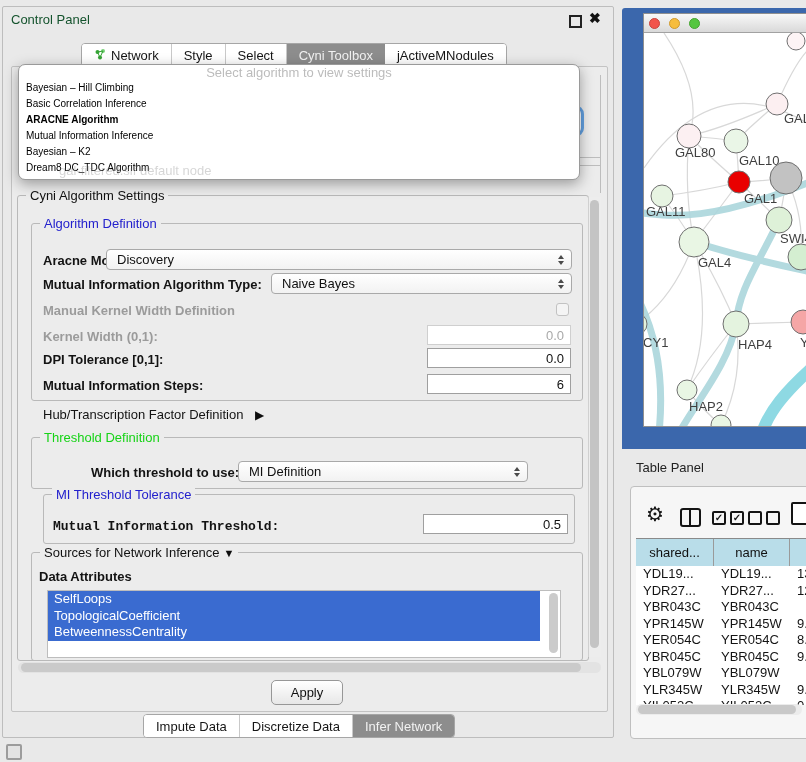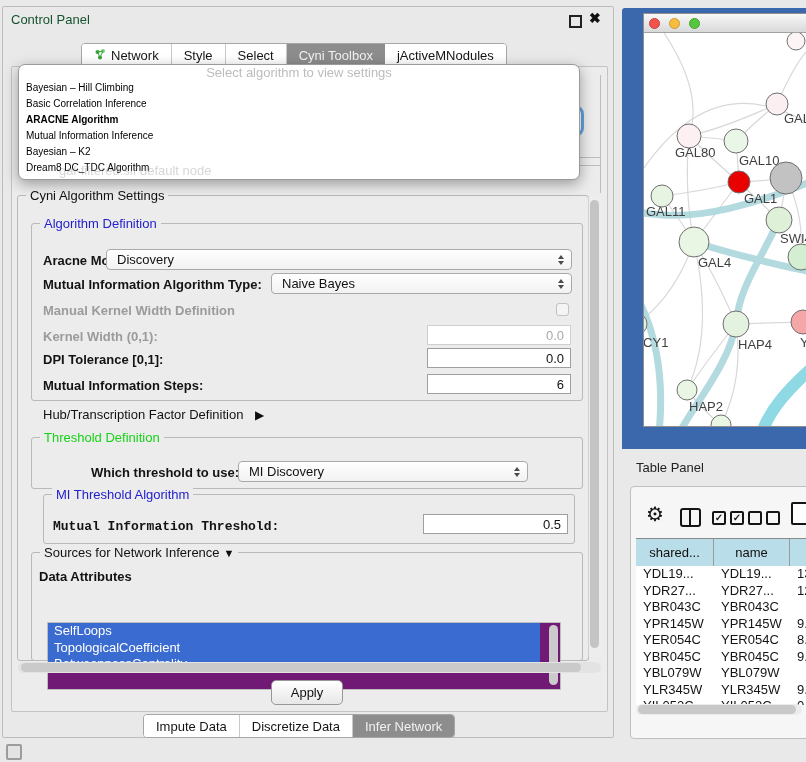--- a/index.html
+++ b/index.html
@@ -55,21 +55,21 @@
   .field{background:#fff;border:1px solid #9f9f9f;height:20px;box-sizing:border-box;display:flex;align-items:center;
          justify-content:flex-end;padding-right:6px;font-size:13px;color:#111;}
   .field.dis{border-color:#cfcfcf;color:#a9a9a9;}
   .checkbox{width:13px;height:13px;border:1px solid #c2c2c2;border-radius:3px;background:#f4f4f4;box-sizing:border-box;}
 
   .vscroll{left:585px;top:190px;width:12px;height:460px;background:#ededed;border-left:1px solid #d0d0d0;}
   .vscroll .thumb{position:absolute;left:1px;top:3px;width:9px;height:448px;background:#c4c4c4;border-radius:5px;}
   .hscroll{left:15px;top:655px;width:583px;height:11px;background:#e3e3e3;border-radius:6px;}
   .hscroll .thumb{position:absolute;left:3px;top:1px;width:560px;height:9px;background:#cacaca;border-radius:5px;}
 
-  .attr-list{left:44px;top:583px;width:512px;height:66px;background:#701a75;border:1px solid #bdbdbd;overflow:hidden;margin-top:32px;}
+  .attr-list{left:44px;top:583px;width:512px;height:66px;background:#ffffff;border:1px solid #bdbdbd;overflow:hidden;}
   .attr-row{height:16.5px;line-height:16.5px;background:var(--selection_blue);color:#fff;font-size:13px;padding-left:6px;
             width:492px;box-sizing:border-box;}
   .attr-scroll{position:absolute;right:2px;top:2px;width:9px;height:60px;background:#cbcbcb;border-radius:5px;}
 
   .apply-btn{left:268px;top:673px;width:70px;height:23px;border:1px solid #979797;border-radius:5px;
              background:linear-gradient(#ffffff,#e7e7e7);display:flex;align-items:center;justify-content:center;
              font-size:13px;color:#111;}
 
   .tri-right{display:inline-block;margin-left:8px;font-size:12px;color:#0d0d0d;}
   .tri-down-g{display:inline-block;margin-left:4px;font-size:11px;color:#0d0d0d;}
@@ -186,29 +186,29 @@
     <div class="abs plain" style="left:40px;top:400px;">
       <span>Hub/Transcription Factor Definition</span>
       <span class="tri-right">▶</span>
     </div>
 
     <div class="abs group" style="left:28px;top:430px;width:550px;height:50px;">
       <span class="legend green">Threshold Definition</span>
     </div>
     <div class="abs lbl" style="left:88px;top:458px;">Which threshold to use:</div>
     <div class="abs combo" style="left:235px;top:454px;width:290px;">
-      <span>MI Discovery</span>
+      <span>MI Definition</span>
       <span class="stepper">
           <span class="tri-up"></span>
           <span class="tri-dn"></span>
         </span>
     </div>
 
     <div class="abs group" style="left:40px;top:487px;width:530px;height:48px;">
-      <span class="legend blue">MI Threshold Algorithm</span>
+      <span class="legend blue">MI Threshold Tolerance</span>
     </div>
     <div class="abs lbl" style="left:50px;top:512px;font-family:Liberation Mono, monospace;">Mutual Information Threshold:</div>
     <div class="abs field" style="left:420px;top:507px;width:145px;">0.5</div>
 
     <div class="abs group" style="left:28px;top:545px;width:550px;height:107px;">
       <span class="legend">
         <span>Sources for Network Inference</span><span class="tri-down-g">▼</span>
       </span>
     </div>
     <div class="abs lbl" style="left:36px;top:562px;">Data Attributes</div>

